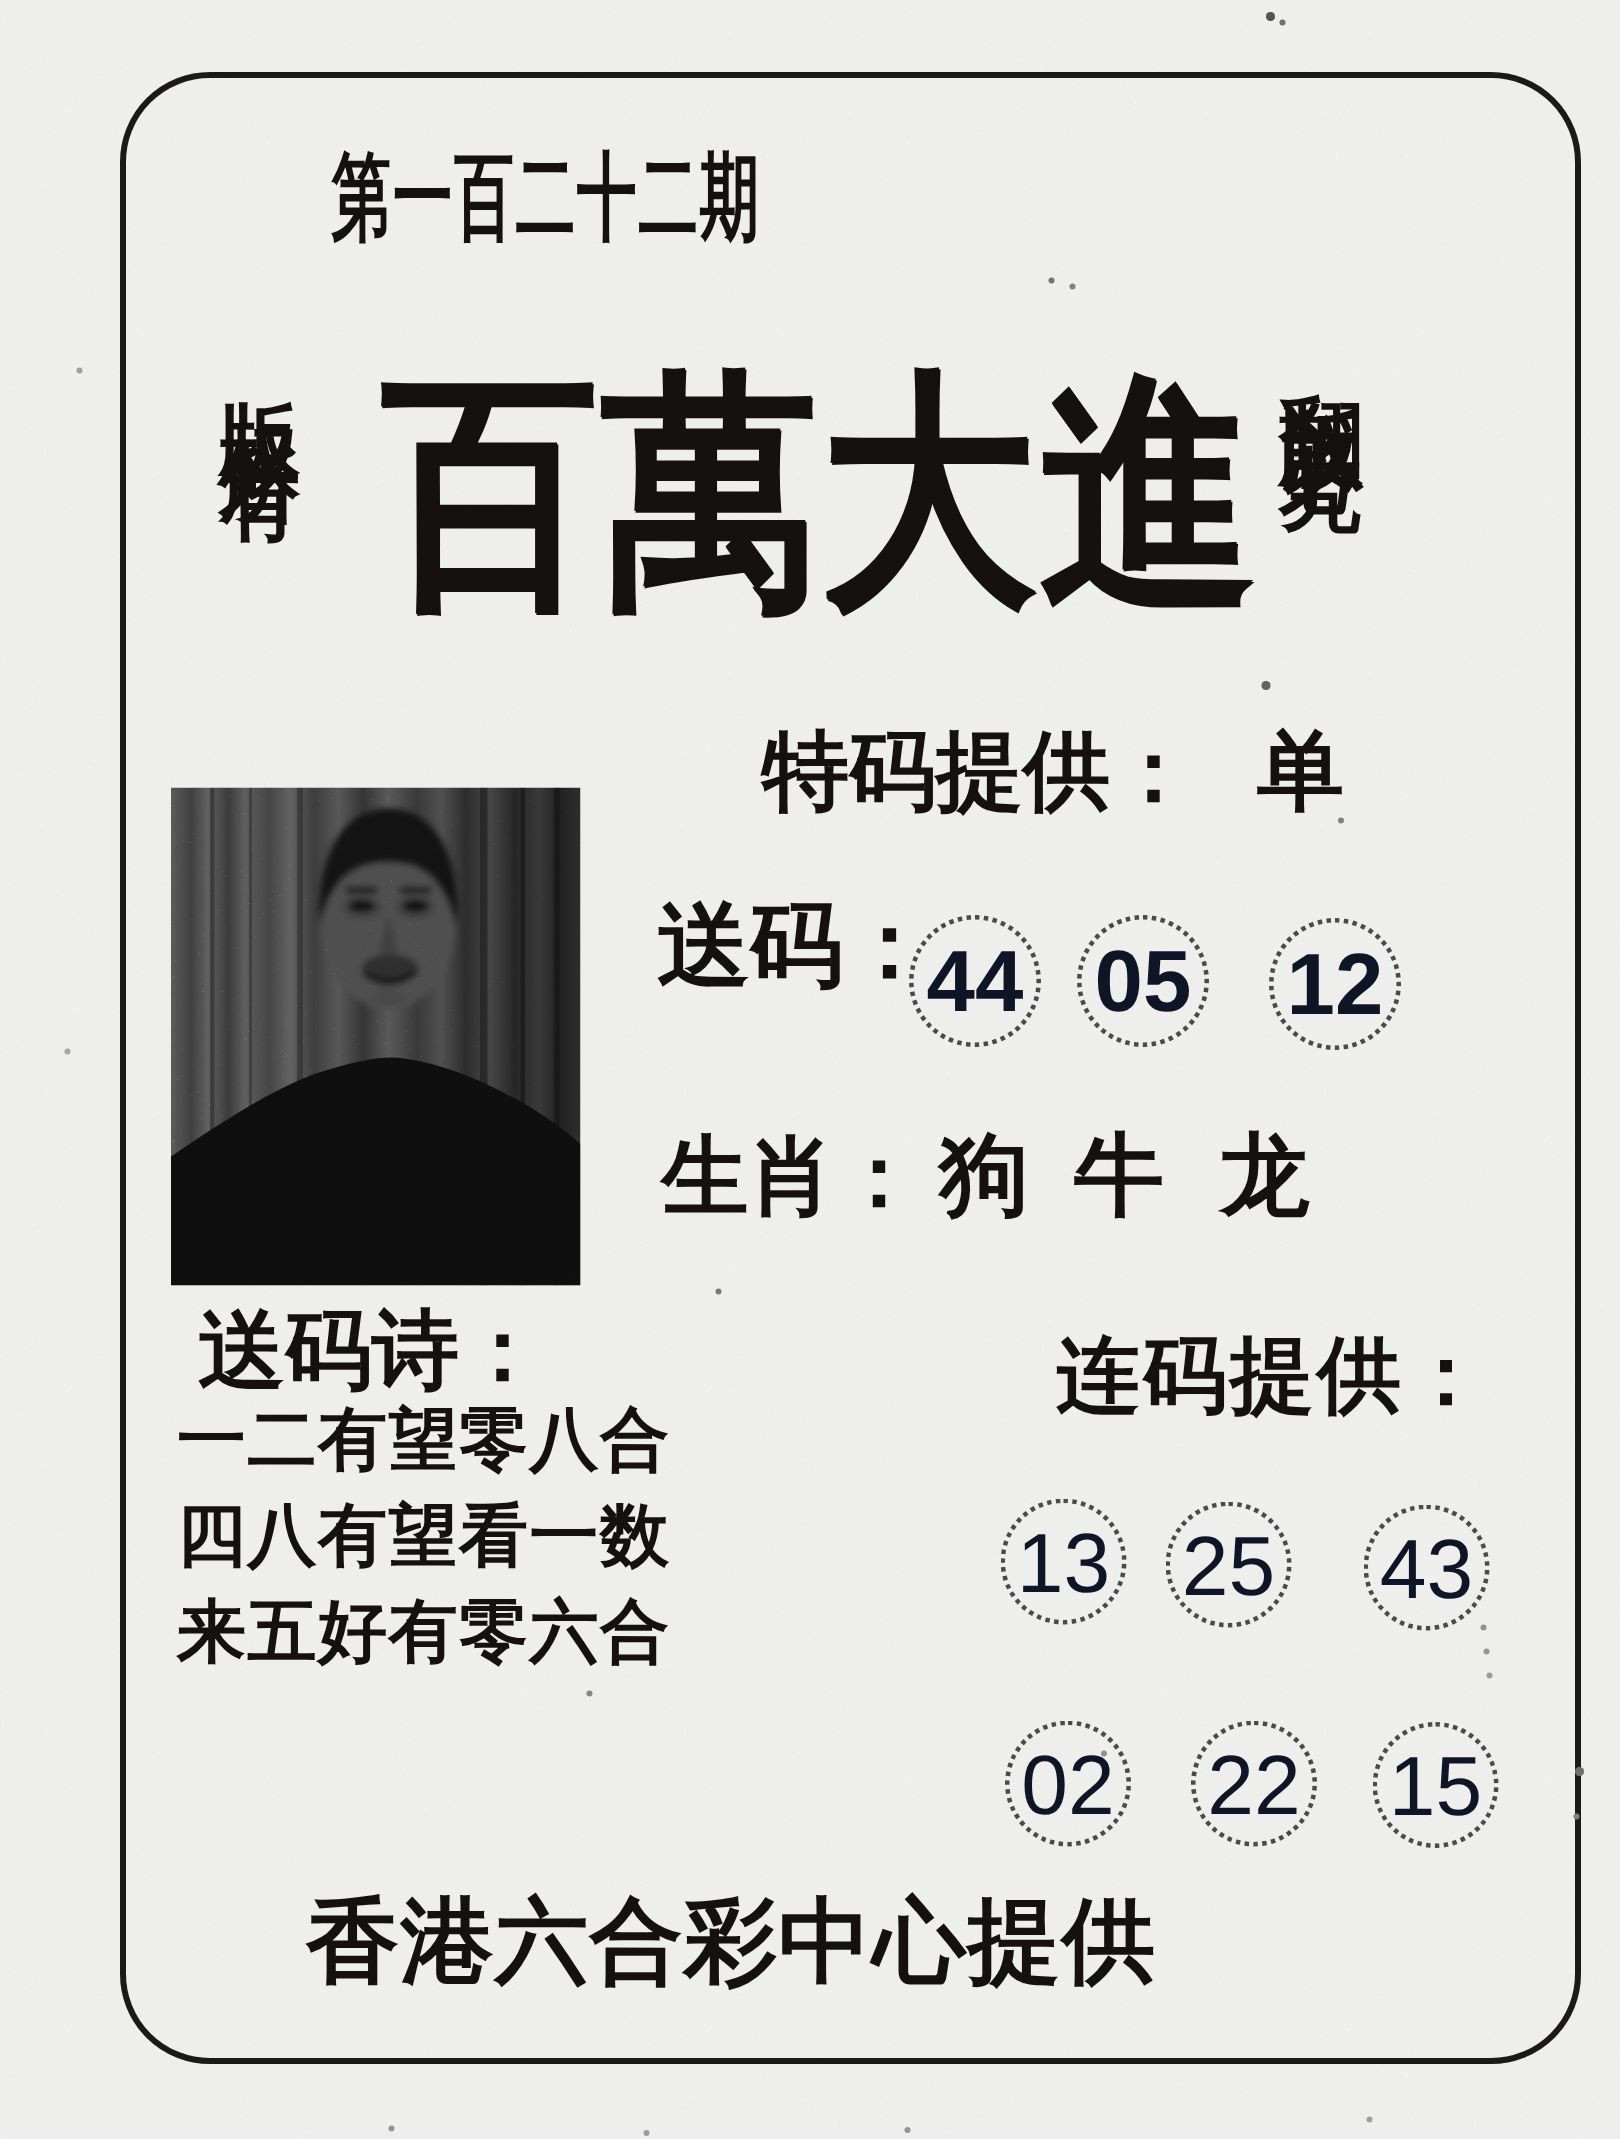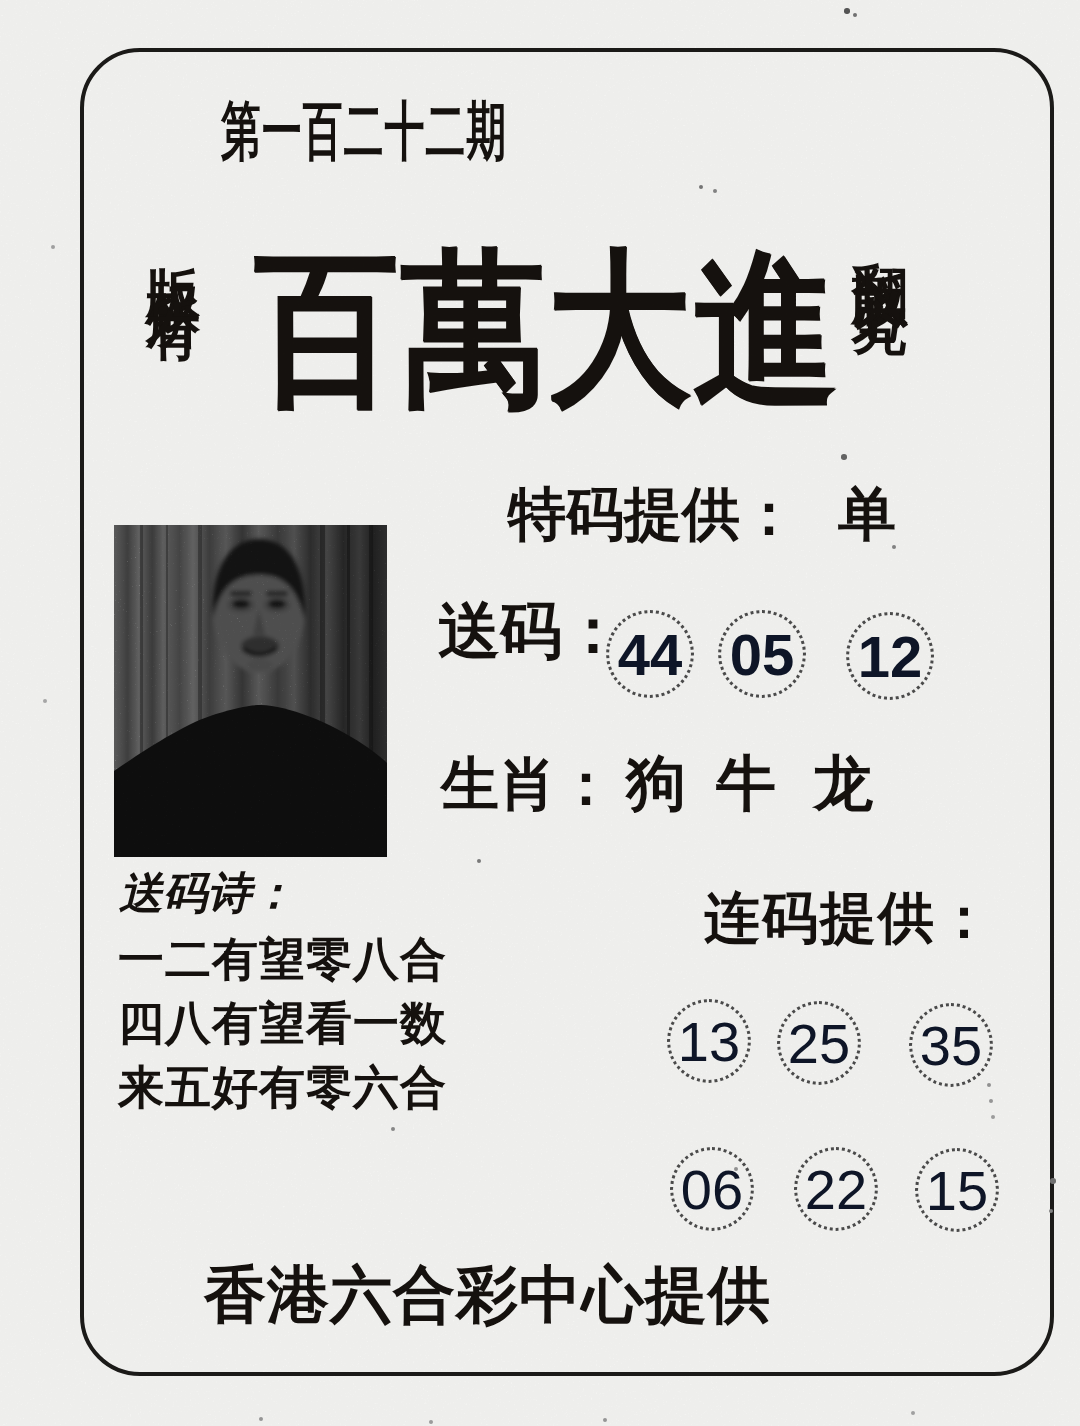--- a/index.html
+++ b/index.html
@@ -32,21 +32,21 @@
     white-space:nowrap; letter-spacing:2px;
     text-shadow:1px 1px 0 #17130f;
   }
   .line-label { position:absolute; font-weight:700; line-height:1; white-space:nowrap; }
   .special       { left:508px; top:486px; font-size:58px; }
   .special .gap  { display:inline-block; width:40px; }
   .send-label    { left:438px; top:600px; font-size:62px; }
   .zodiac-label  { left:441px; top:756px; font-size:58px; }
   .zvalue { position:absolute; top:754px; font-size:60px; font-weight:700; line-height:1; }
   .z0 { left:626px; } .z1 { left:716px; } .z2 { left:813px; }
-  .poem-label    { left:119px; top:872px; font-size:44px;font-style:italic; }
+  .poem-label    { left:132px; top:872px; font-size:58px; }
   .poem {
     position:absolute; left:118px; top:928px;
     font-size:46px; font-weight:700; line-height:64px;
     letter-spacing:1px; white-space:nowrap;
   }
   .serial-label  { left:704px; top:890px; font-size:56px; letter-spacing:2px; }
   .footer        { left:204px; top:1264px; font-size:62px; letter-spacing:1px; }
 
   .num-circle {
     position:absolute; box-sizing:border-box;
@@ -172,22 +172,22 @@
   <div class="line-label poem-label">送码诗：</div>
   <div class="poem">
     <div>一二有望零八合</div>
     <div>四八有望看一数</div>
     <div>来五好有零六合</div>
   </div>
 
   <div class="line-label serial-label">连码提供：</div>
   <div class="num-circle sml c13">13</div>
   <div class="num-circle sml c25">25</div>
-  <div class="num-circle sml c43">35</div>
-  <div class="num-circle sml c09">06</div>
+  <div class="num-circle sml c43">43</div>
+  <div class="num-circle sml c09">02</div>
   <div class="num-circle sml c22">22</div>
   <div class="num-circle sml c15">15</div>
 
   <div class="line-label footer">香港六合彩中心提供</div>
 
   <div class="speckles"></div>
 
   <svg class="grain" width="1080" height="1426" xmlns="http://www.w3.org/2000/svg">
     <filter id="pageGrain">
         <feTurbulence type="fractalNoise" baseFrequency="0.6" numOctaves="2" stitchTiles="stitch"></feTurbulence>

